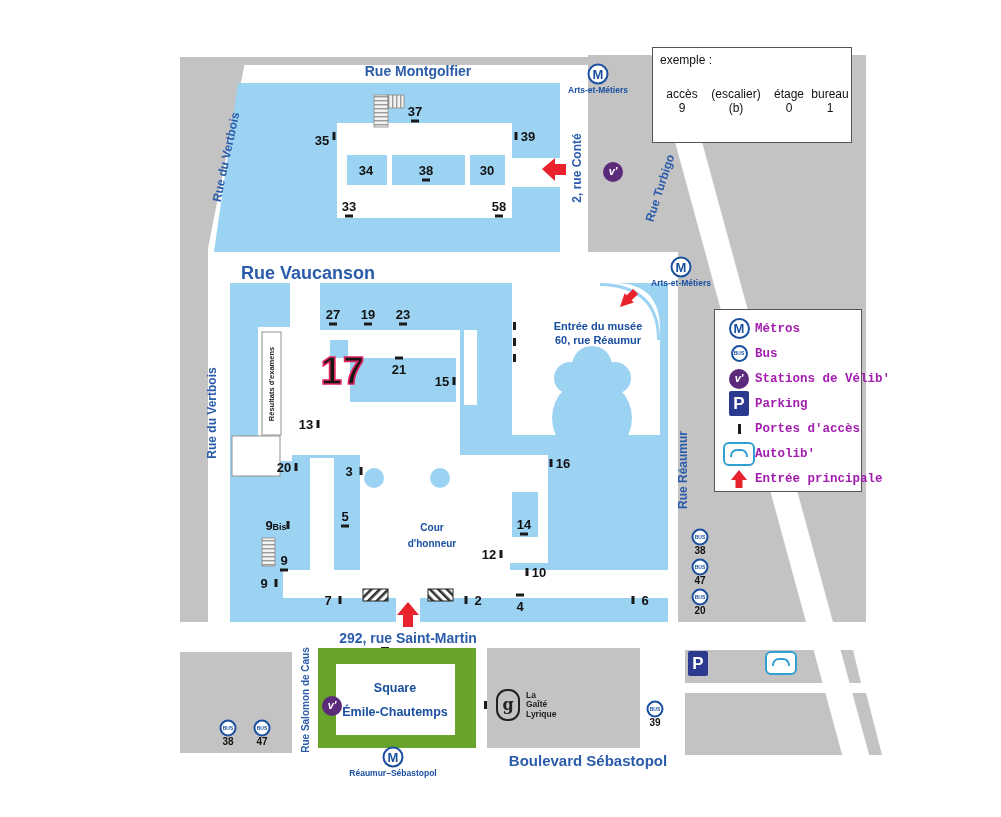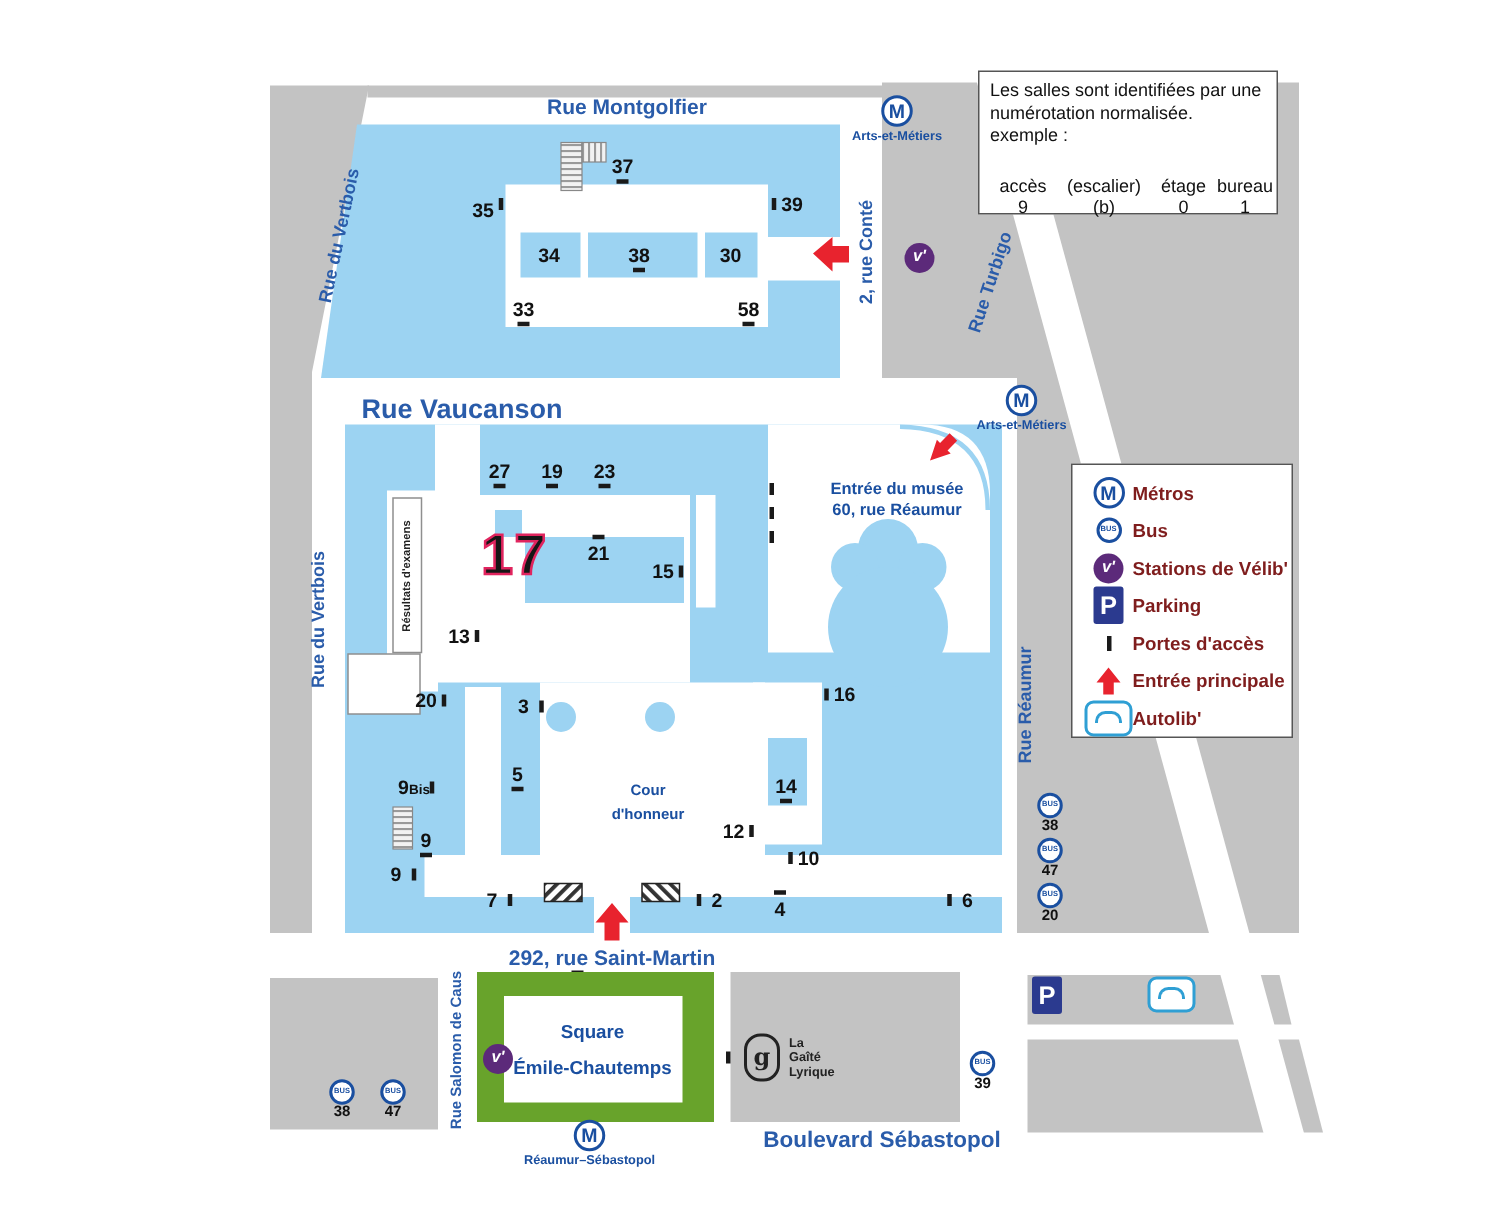--- a/index.html
+++ b/index.html
@@ -34,21 +34,21 @@
   .autolib-ic .car{display:block;width:14px;height:6px;border:2px solid #2f9fd4;border-bottom:none;
                    border-radius:7px 7px 0 0;margin:5px auto 0;}
   #note-box{position:absolute;left:652px;top:47px;width:200px;height:96px;background:#fff;
             border:1.5px solid #555;box-sizing:border-box;padding:5px 4px 0 7px;font-size:12px;color:#111;line-height:15px;}
   #note-grid{display:grid;grid-template-columns:44px 64px 42px 40px;text-align:center;margin-top:19px;}
   #note-grid span{line-height:14px;}
   #legend-box{position:absolute;left:714px;top:309px;width:148px;height:183px;background:#fff;
               border:1.5px solid #555;box-sizing:border-box;padding:6px 0 0 8px;}
   .lg-row{display:flex;align-items:center;height:25px;}
   .lg-ic{width:32px;display:flex;justify-content:center;align-items:center;flex:0 0 32px;}
-  .lg-label{font-weight:bold;font-size:12.5px;color:#7f1d1d;white-space:nowrap;}
+  .lg-label{font-weight:bold;font-size:12.5px;color:#a21caf;white-space:nowrap;font-family:Liberation Mono, monospace;}
   .porte-ic{display:inline-block;width:3px;height:10px;background:#1a1a1a;}
   #big17{position:absolute;left:343px;top:371px;transform:translate(-50%,-50%);
          font-size:38px;font-weight:900;color:#161616;-webkit-text-stroke:1.7px #e0245e;letter-spacing:1px;}
   .poi-blue{position:absolute;transform:translate(-50%,-50%);text-align:center;font-weight:bold;color:#1a4fa0;white-space:nowrap;}
   #resultats{position:absolute;left:271px;top:384px;transform:translate(-50%,-50%) rotate(-90deg);
              font-size:7.5px;font-weight:bold;color:#222;white-space:nowrap;}
   #gaite{position:absolute;left:496px;top:689px;display:flex;align-items:center;}
   .g-badge{width:20px;height:28px;border:2.5px solid #222;border-radius:11px;color:#222;
            font-family:"DejaVu Serif",serif;font-weight:bold;font-size:16px;line-height:27px;text-align:center;}
   .g-lines{margin-left:6px;font-size:8.5px;font-weight:bold;color:#222;line-height:9.5px;}
@@ -232,21 +232,20 @@
       <div class="tick h" style="left: 524px; top: 534px;"></div>
       <div class="num" style="left: 563px; top: 463px;">16</div>
       <div class="tick v" style="left: 551px; top: 463px;"></div>
       <div class="num" style="left: 645px; top: 600px;">6</div>
       <div class="tick v" style="left: 633px; top: 600px;"></div>
     </div>
 
   <div id="fixed">
 
     <div id="note-box">
-      <div>Les salles sont identifiées par une numérotation normalisée.</div>
       <div>exemple :</div>
       <div id="note-grid">
         <span>accès</span>
         <span>(escalier)</span>
         <span>étage</span>
         <span>bureau</span>
         <span>9</span>
         <span>(b)</span>
         <span>0</span>
         <span>1</span>
@@ -279,33 +278,33 @@
         <span class="lg-label">Parking</span>
       </div>
       <div class="lg-row">
         <span class="lg-ic">
             <span class="porte-ic"></span>
           </span>
         <span class="lg-label">Portes d'accès</span>
       </div>
       <div class="lg-row">
         <span class="lg-ic">
+            <span class="autolib-ic">
+              <span class="car"></span>
+            </span>
+          </span>
+        <span class="lg-label">Autolib'</span>
+      </div>
+      <div class="lg-row">
+        <span class="lg-ic">
           <svg width="18" height="20">
             <polygon points="9,1 17,11 12.5,11 12.5,19 5.5,19 5.5,11 1,11" fill="#e8232e"></polygon>
           </svg>
         </span>
         <span class="lg-label">Entrée principale</span>
-      </div>
-      <div class="lg-row">
-        <span class="lg-ic">
-            <span class="autolib-ic">
-              <span class="car"></span>
-            </span>
-          </span>
-        <span class="lg-label">Autolib'</span>
       </div>
     </div>
 
     <div id="big17">17</div>
 
     <div class="poi-blue" style="left:598px;top:333px;font-size:11px;line-height:14px;">
       <div>Entrée du musée</div>
       <div>60, rue Réaumur</div>
     </div>
     <div class="poi-blue" style="left:432px;top:536px;font-size:10px;line-height:16px;">

